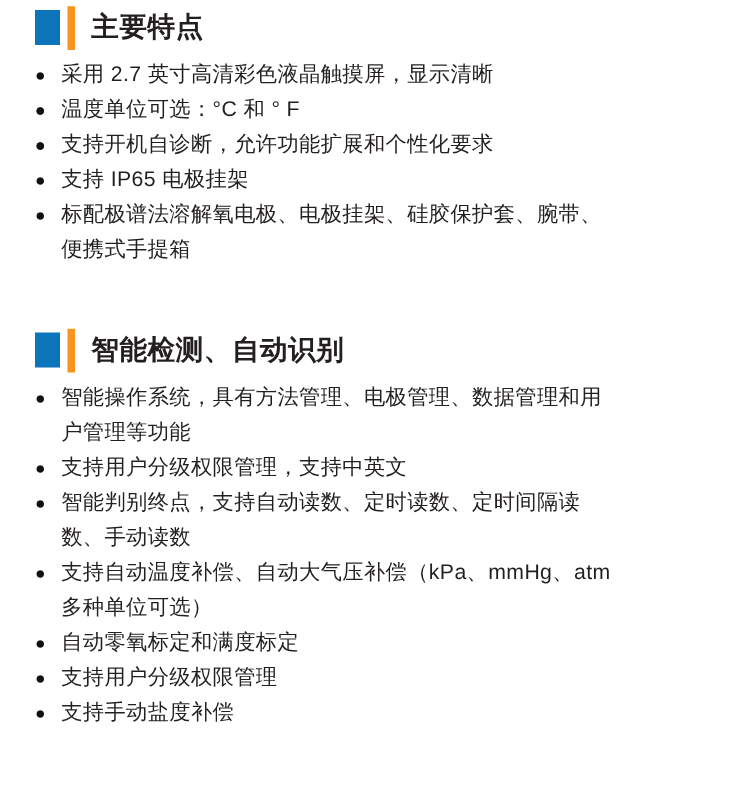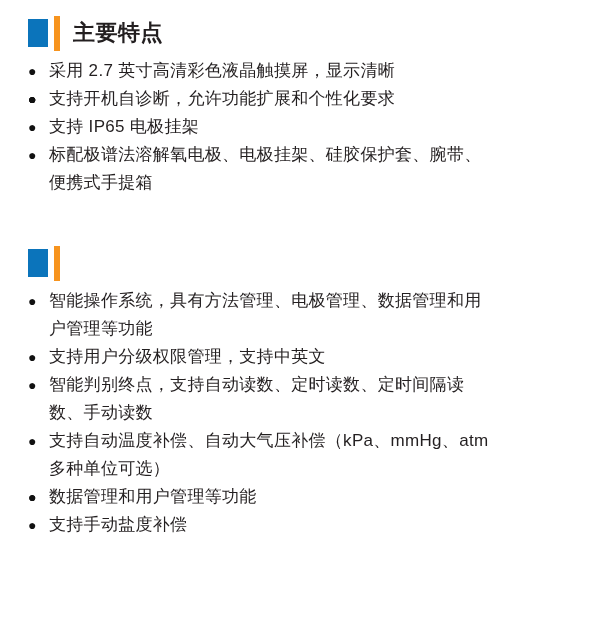--- a/index.html
+++ b/index.html
@@ -11,21 +11,21 @@
     width: 603px;
     height: 641px;
     overflow: hidden;
     font-family: "Liberation Sans", "DejaVu Sans", sans-serif;
     color: #231f20;
   }
   .page {
     box-sizing: border-box;
     width: 512px;
     height: 641px;
-    padding: 15px 20px 0 28px;
+    padding: 4px 20px 0 28px;
   }
   .section-header {
     display: flex;
     align-items: center;
     height: 36px;
   }
   .blue-square {
     width: 20px;
     height: 28px;
     background: #0b74bb;
@@ -86,20 +86,21 @@
     <ul class="bullet-list">
       <li>
         <span class="bullet">●</span>
         <span>采用 2.7 英寸高清彩色液晶触摸屏，显示清晰</span>
       </li>
       <li>
         <span class="bullet">●</span>
       </li>
       <li>
         <span class="bullet">●</span>
+        <span>温度单位可选：°C 和 ° F</span>
       </li>
       <li>
         <span class="bullet">●</span>
       </li>
       <li>
         <span class="bullet">●</span>
         <span>支持开机自诊断，允许功能扩展和个性化要求</span>
       </li>
       <li>
         <span class="bullet">●</span>
@@ -111,44 +112,46 @@
       </li>
     </ul>
   </section>
 
   <div class="section-gap"></div>
 
   <section>
     <div class="section-header">
       <span class="blue-square"></span>
       <span class="orange-bar"></span>
+      <h2 class="section-title">智能检测、自动识别</h2>
     </div>
     <ul class="bullet-list">
       <li>
         <span class="bullet">●</span>
         <span>智能操作系统，具有方法管理、电极管理、数据管理和用户管理等功能</span>
       </li>
       <li>
         <span class="bullet">●</span>
         <span>支持用户分级权限管理，支持中英文</span>
       </li>
       <li>
         <span class="bullet">●</span>
         <span>智能判别终点，支持自动读数、定时读数、定时间隔读数、手动读数</span>
       </li>
       <li>
         <span class="bullet">●</span>
         <span>支持自动温度补偿、自动大气压补偿（kPa、mmHg、atm 多种单位可选）</span>
       </li>
       <li>
         <span class="bullet">●</span>
+        <span>自动零氧标定和满度标定</span>
       </li>
       <li>
         <span class="bullet">●</span>
-        <span>数据管理和用户管理等功能</span>
+        <span>支持用户分级权限管理</span>
       </li>
       <li>
         <span class="bullet">●</span>
         <span>支持手动盐度补偿</span>
       </li>
     </ul>
   </section>
 
 </div>
 

